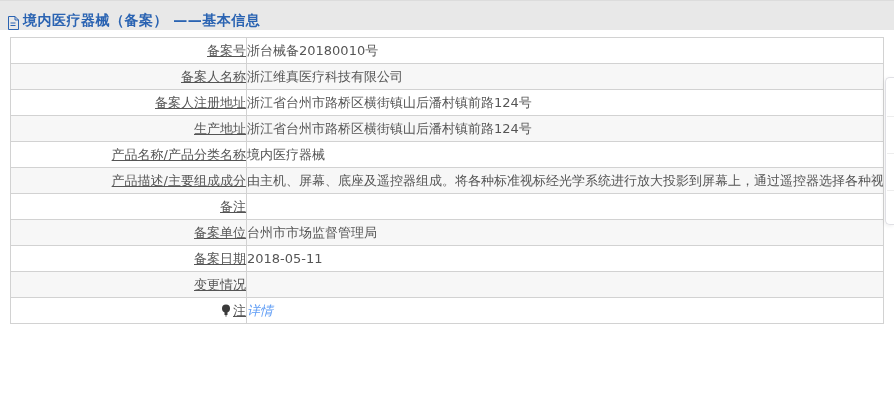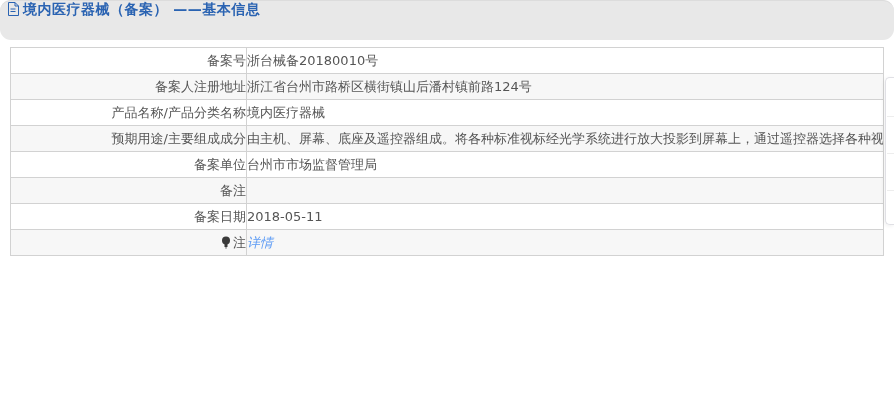--- a/index.html
+++ b/index.html
@@ -3,27 +3,26 @@
 <meta charset="utf-8">
 <style>
   html, body { margin:0; padding:0; }
   body {
     width:894px; height:409px;
     background:#ffffff;
     font-family:"DejaVu Sans", "Liberation Sans", sans-serif;
     position:relative; overflow:hidden;
   }
   .header {
-    height:40px;
+    height:30px;
     background:#e8e8e8;
     border-top:1px solid #dcdcdc;
     box-sizing:border-box;
-    display:flex; align-items:flex-start;
+    display:flex; align-items:flex-end;
     padding-left:7px;
-    border-radius:11px;
   }
   .doc-icon { display:inline-flex; margin-right:4px; margin-top:1px; }
   .page-title {
     font-size:14px; font-weight:bold;
     color:#2a63b2;
     letter-spacing:0.5px;
     white-space:nowrap;
   }
   .table-wrap { margin:7px 10px 0 10px; }
   table.info-table {
@@ -41,20 +40,21 @@
     vertical-align:middle;
     overflow:hidden;
     white-space:nowrap;
   }
   table.info-table tr:nth-child(even) td { background:#f7f7f7; }
   td.cell-label {
     width:236px;
     text-align:right;
     padding-right:8px;
     box-sizing:border-box;
+    text-decoration:underline;
   }
   td.cell-value { padding-left:10px; }
   .note-icon { display:inline-flex; vertical-align:-2px; margin-right:2px; }
   a.detail-link { color:#5e9cf5; text-decoration:none; cursor:pointer;font-style:italic; }
   .float-panel {
     position:absolute;
     right:0; top:77px;
     width:8px; height:146px;
     background:#ffffff;
     border:1px solid #e0e0e5;
@@ -82,42 +82,54 @@
 </div>
 
 <div class="table-wrap">
   <table class="info-table">
     <tbody>
       <tr>
         <td class="cell-label">备案号</td>
         <td class="cell-value">浙台械备20180010号</td>
       </tr>
       <tr>
+        <td class="cell-label">备案人名称</td>
+        <td class="cell-value">浙江维真医疗科技有限公司</td>
+      </tr>
+      <tr>
         <td class="cell-label">备案人注册地址</td>
+        <td class="cell-value">浙江省台州市路桥区横街镇山后潘村镇前路124号</td>
+      </tr>
+      <tr>
+        <td class="cell-label">生产地址</td>
         <td class="cell-value">浙江省台州市路桥区横街镇山后潘村镇前路124号</td>
       </tr>
       <tr>
         <td class="cell-label">产品名称/产品分类名称</td>
         <td class="cell-value">境内医疗器械</td>
       </tr>
       <tr>
-        <td class="cell-label">预期用途/主要组成成分</td>
+        <td class="cell-label">产品描述/主要组成成分</td>
         <td class="cell-value">由主机、屏幕、底座及遥控器组成。将各种标准视标经光学系统进行放大投影到屏幕上，通过遥控器选择各种视标。</td>
+      </tr>
+      <tr>
+        <td class="cell-label">备注</td>
+        <td class="cell-value"></td>
       </tr>
       <tr>
         <td class="cell-label">备案单位</td>
         <td class="cell-value">台州市市场监督管理局</td>
       </tr>
       <tr>
-        <td class="cell-label">备注</td>
-        <td class="cell-value"></td>
+        <td class="cell-label">备案日期</td>
+        <td class="cell-value">2018-05-11</td>
       </tr>
       <tr>
-        <td class="cell-label">备案日期</td>
-        <td class="cell-value">2018-05-11</td>
+        <td class="cell-label">变更情况</td>
+        <td class="cell-value"></td>
       </tr>
       <tr>
         <td class="cell-label">
           <span class="note-icon">
             <svg width="10" height="13" viewBox="0 0 10 13">
               <circle cx="5" cy="4.5" r="4" fill="#3a3a3a"></circle>
               <rect x="3.5" y="8" width="3" height="3" fill="#3a3a3a"></rect>
               <rect x="4" y="11.3" width="2" height="1.2" fill="#8a8a8a"></rect>
             </svg>
           </span><span>注</span>

